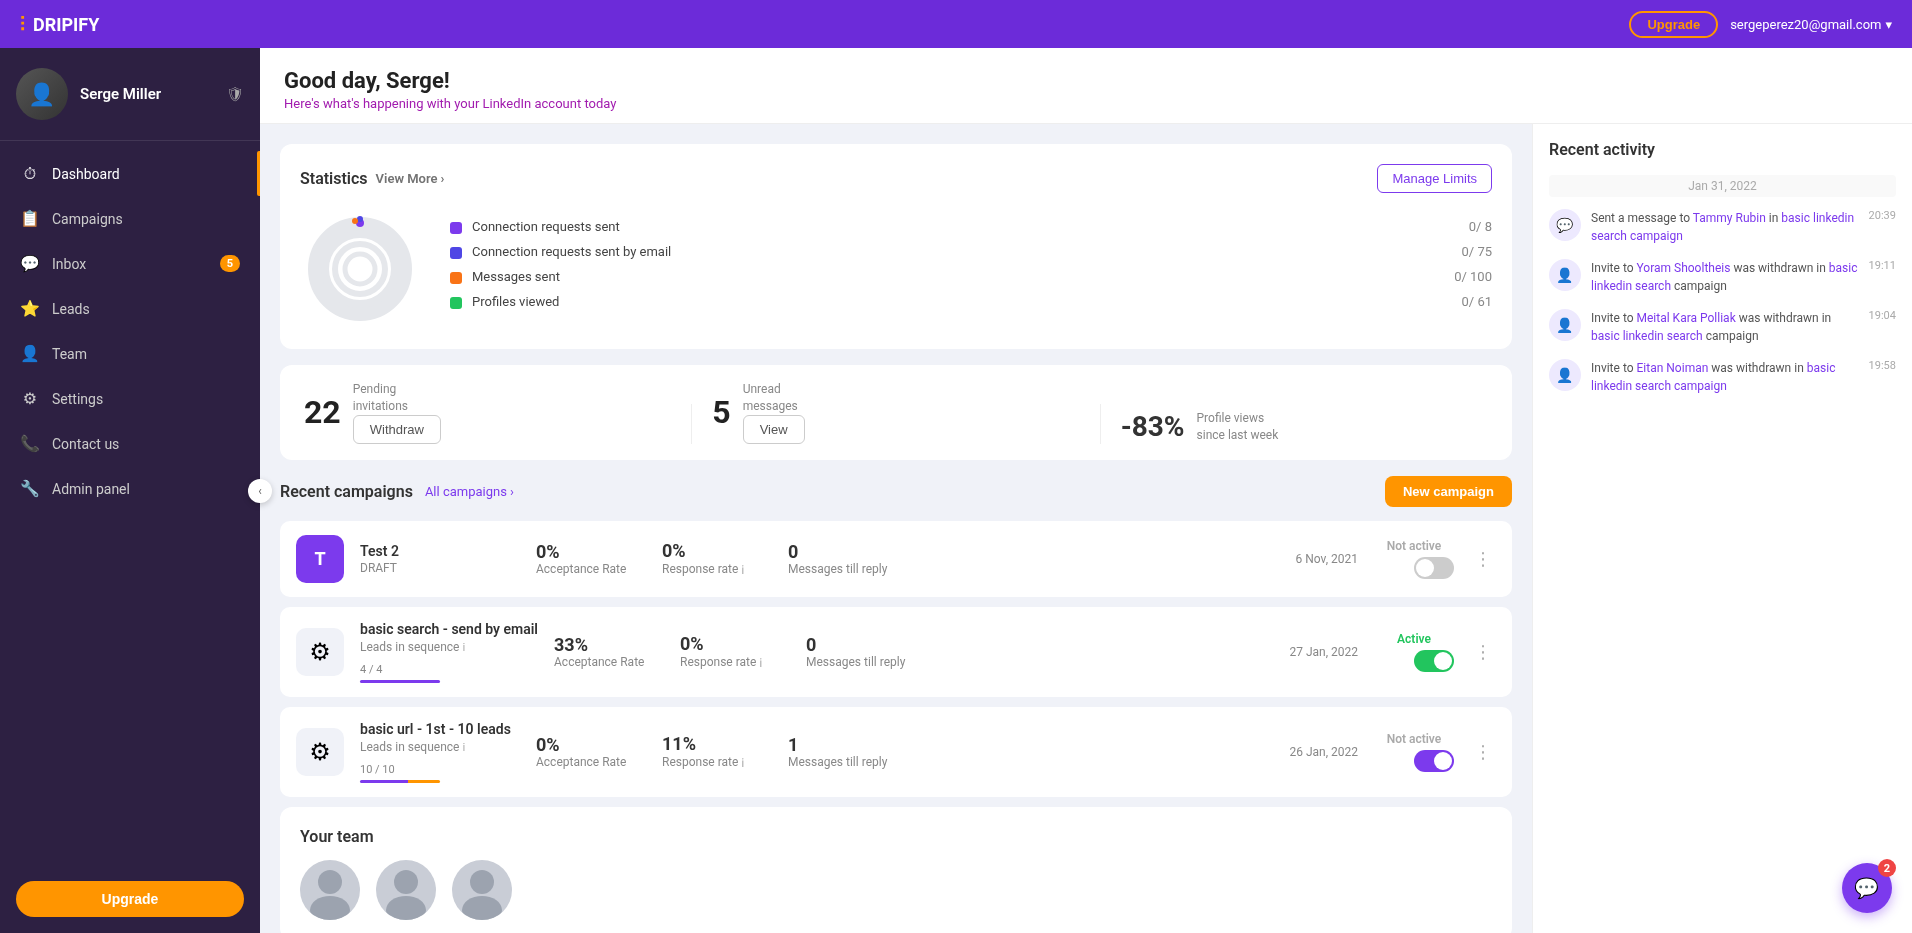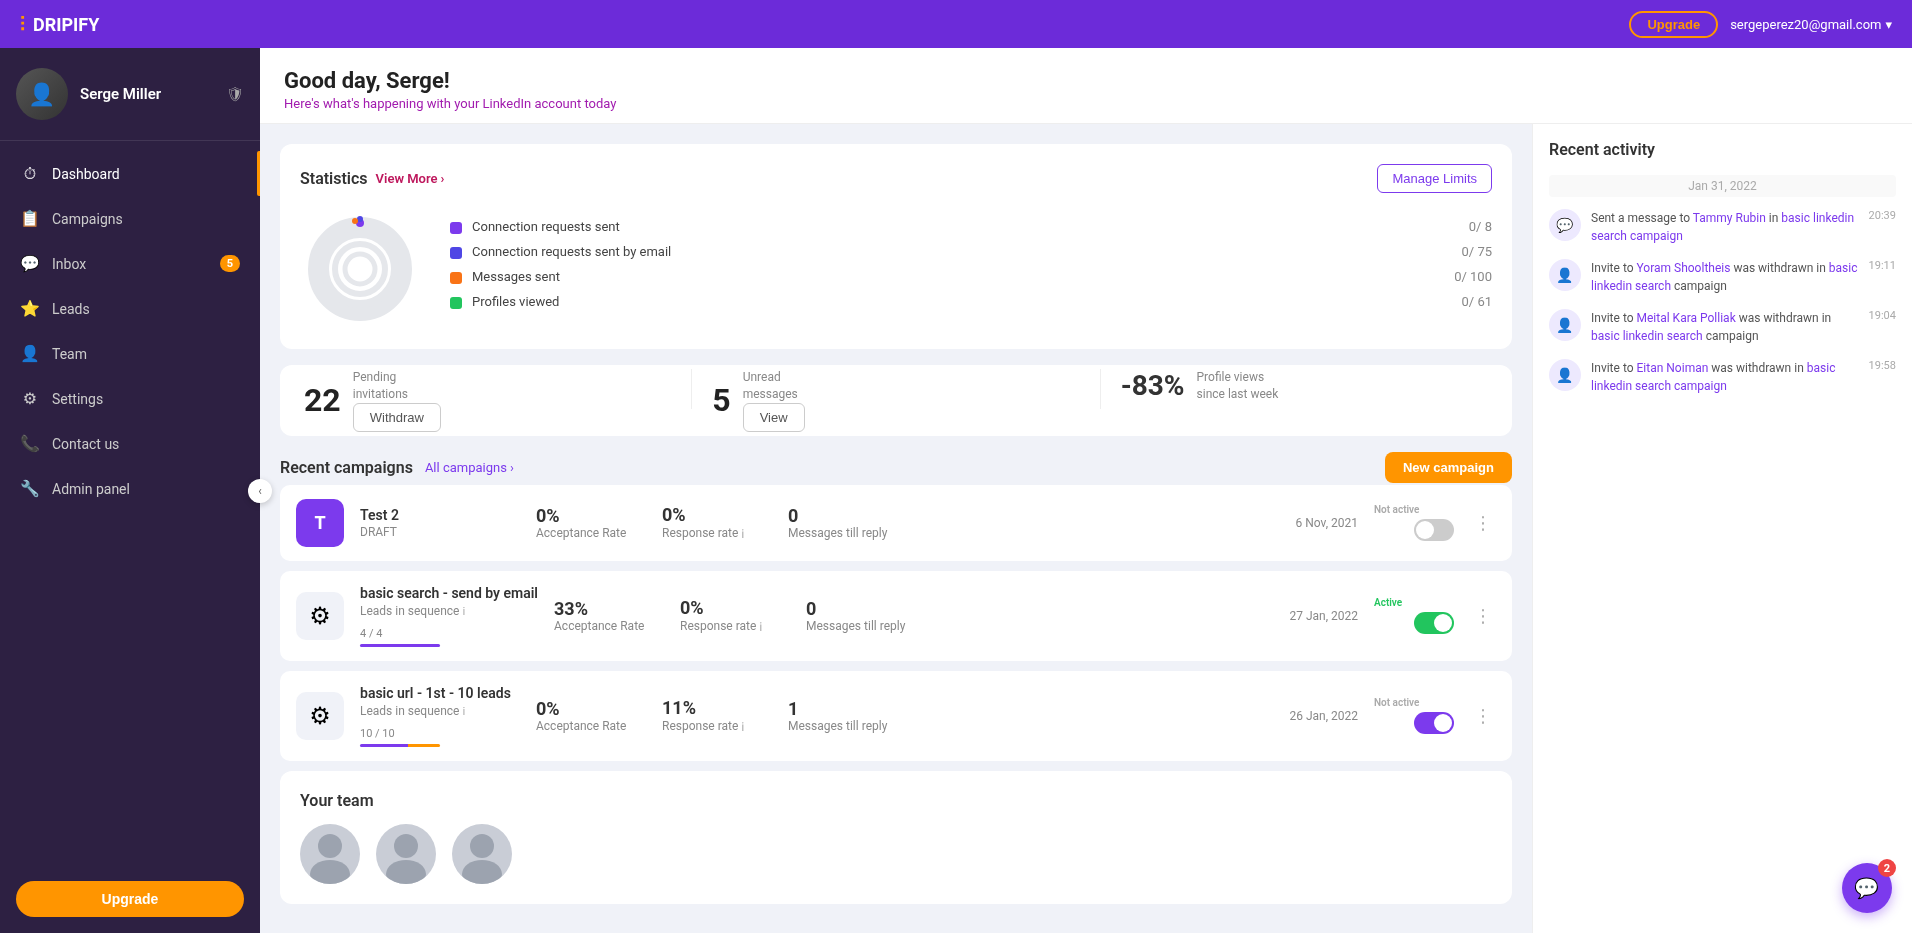--- a/index.html
+++ b/index.html
@@ -42,55 +42,55 @@
 
     
     .content-body { display: flex; flex: 1; gap: 0; overflow: hidden; }
     .content-left { flex: 1; padding: 20px; overflow-y: auto; }
     .content-right { width: 380px; background: white; border-left: 1px solid #eee; padding: 16px; overflow-y: auto; flex-shrink: 0; }
 
     
     .stat-card { background: white; border-radius: 12px; padding: 20px; margin-bottom: 16px; }
     .stat-card-header { display: flex; align-items: center; justify-content: space-between; margin-bottom: 16px; }
     .stat-title { font-size: 16px; font-weight: 600; color: #333; display: flex; align-items: center; gap: 8px; }
-    .view-more { color: #be185d; font-size: 13px; cursor: pointer; display: flex; align-items: center; gap: 3px; }
+    .view-more { color: #737373; font-size: 13px; cursor: pointer; display: flex; align-items: center; gap: 3px; }
     .manage-limits-btn { border: 1px solid #7c3aed; color: #7c3aed; background: white; border-radius: 6px; padding: 6px 14px; font-size: 13px; cursor: pointer; }
     .stat-content { display: flex; align-items: center; gap: 30px; }
     .donut-chart { width: 120px; height: 120px; position: relative; flex-shrink: 0; }
     .donut-svg { width: 120px; height: 120px; }
     .stat-items { flex: 1; }
     .stat-item { display: flex; align-items: flex-end; gap: 10px; margin-bottom: 10px; font-size: 13px; color: #444; }
     .stat-dot { width: 12px; height: 12px; border-radius: 3px; flex-shrink: 0; }
     .stat-value { margin-left: auto; color: #888; font-size: 13px; }
 
     
-    .metrics-row { background: white; border-radius: 12px; padding: 4px 24px; display: flex; align-items: flex-start; gap: 0; margin-bottom: 16px; }
+    .metrics-row { background: white; border-radius: 12px; padding: 16px 24px; display: flex; align-items: flex-end; gap: 0; margin-bottom: 16px; }
     .metric { display: flex; align-items: center; gap: 12px; flex: 1; }
     .metric-num { font-size: 32px; font-weight: 700; color: #222; }
     .metric-label { font-size: 12px; color: #888; line-height: 1.4; }
     .metric-btn { border: 1px solid #ccc; background: white; border-radius: 6px; padding: 6px 16px; font-size: 13px; cursor: pointer; color: #555; }
     .metric-divider { width: 1px; height: 40px; background: #eee; margin: 0 20px; }
     .metric-negative { font-size: 28px; font-weight: 700; color: #333; }
 
     
-    .section-header { display: flex; align-items: center; justify-content: space-between; margin-bottom: 2px; }
+    .section-header { display: flex; align-items: center; justify-content: space-between; margin-bottom: 14px; }
     .section-title { font-size: 16px; font-weight: 600; color: #333; }
     .all-campaigns { color: #7c3aed; font-size: 13px; cursor: pointer; display: flex; align-items: center; gap: 3px; }
     .new-campaign-btn { background: #ff9500; color: white; border: none; border-radius: 8px; padding: 8px 18px; font-size: 13px; font-weight: 600; cursor: pointer; }
     .campaign-card { background: white; border-radius: 10px; padding: 14px 16px; display: flex; align-items: center; gap: 16px; margin-bottom: 10px; }
     .campaign-icon { width: 48px; height: 48px; background: #f0f2f8; border-radius: 10px; display: flex; align-items: center; justify-content: center; font-size: 22px; flex-shrink: 0; }
     .campaign-icon-draft { background: #7c3aed; color: white; font-size: 18px; font-weight: 700; }
     .campaign-info { min-width: 160px; }
     .campaign-name { font-size: 14px; font-weight: 600; color: #333; }
     .campaign-status { font-size: 12px; color: #888; margin-top: 2px; }
     .campaign-stat { text-align: left; min-width: 110px; }
     .campaign-stat-num { font-size: 18px; font-weight: 700; color: #333; }
     .campaign-stat-label { font-size: 12px; color: #888; display: flex; align-items: center; gap: 3px; }
     .campaign-date { color: #888; font-size: 12px; margin-left: auto; min-width: 90px; text-align: right; }
-    .campaign-status-badge { font-size: 10px; font-weight: 600; text-align: left; min-width: 70px; }
+    .campaign-status-badge { font-size: 12px; font-weight: 600; text-align: center; min-width: 70px; }
     .campaign-status-badge.active { color: #22c55e; }
     .campaign-status-badge.not-active { color: #aaa; }
     .toggle-switch { width: 40px; height: 22px; border-radius: 11px; position: relative; cursor: pointer; }
     .toggle-switch.on { background: #22c55e; }
     .toggle-switch.off { background: #ccc; }
     .toggle-knob { width: 18px; height: 18px; border-radius: 50%; background: white; position: absolute; top: 2px; transition: left 0.2s; }
     .toggle-switch.on .toggle-knob { left: 20px; }
     .toggle-switch.off .toggle-knob { left: 2px; }
     .campaign-more { color: #aaa; cursor: pointer; font-size: 18px; padding: 0 4px; }
     .leads-progress { margin-top: 4px; }

